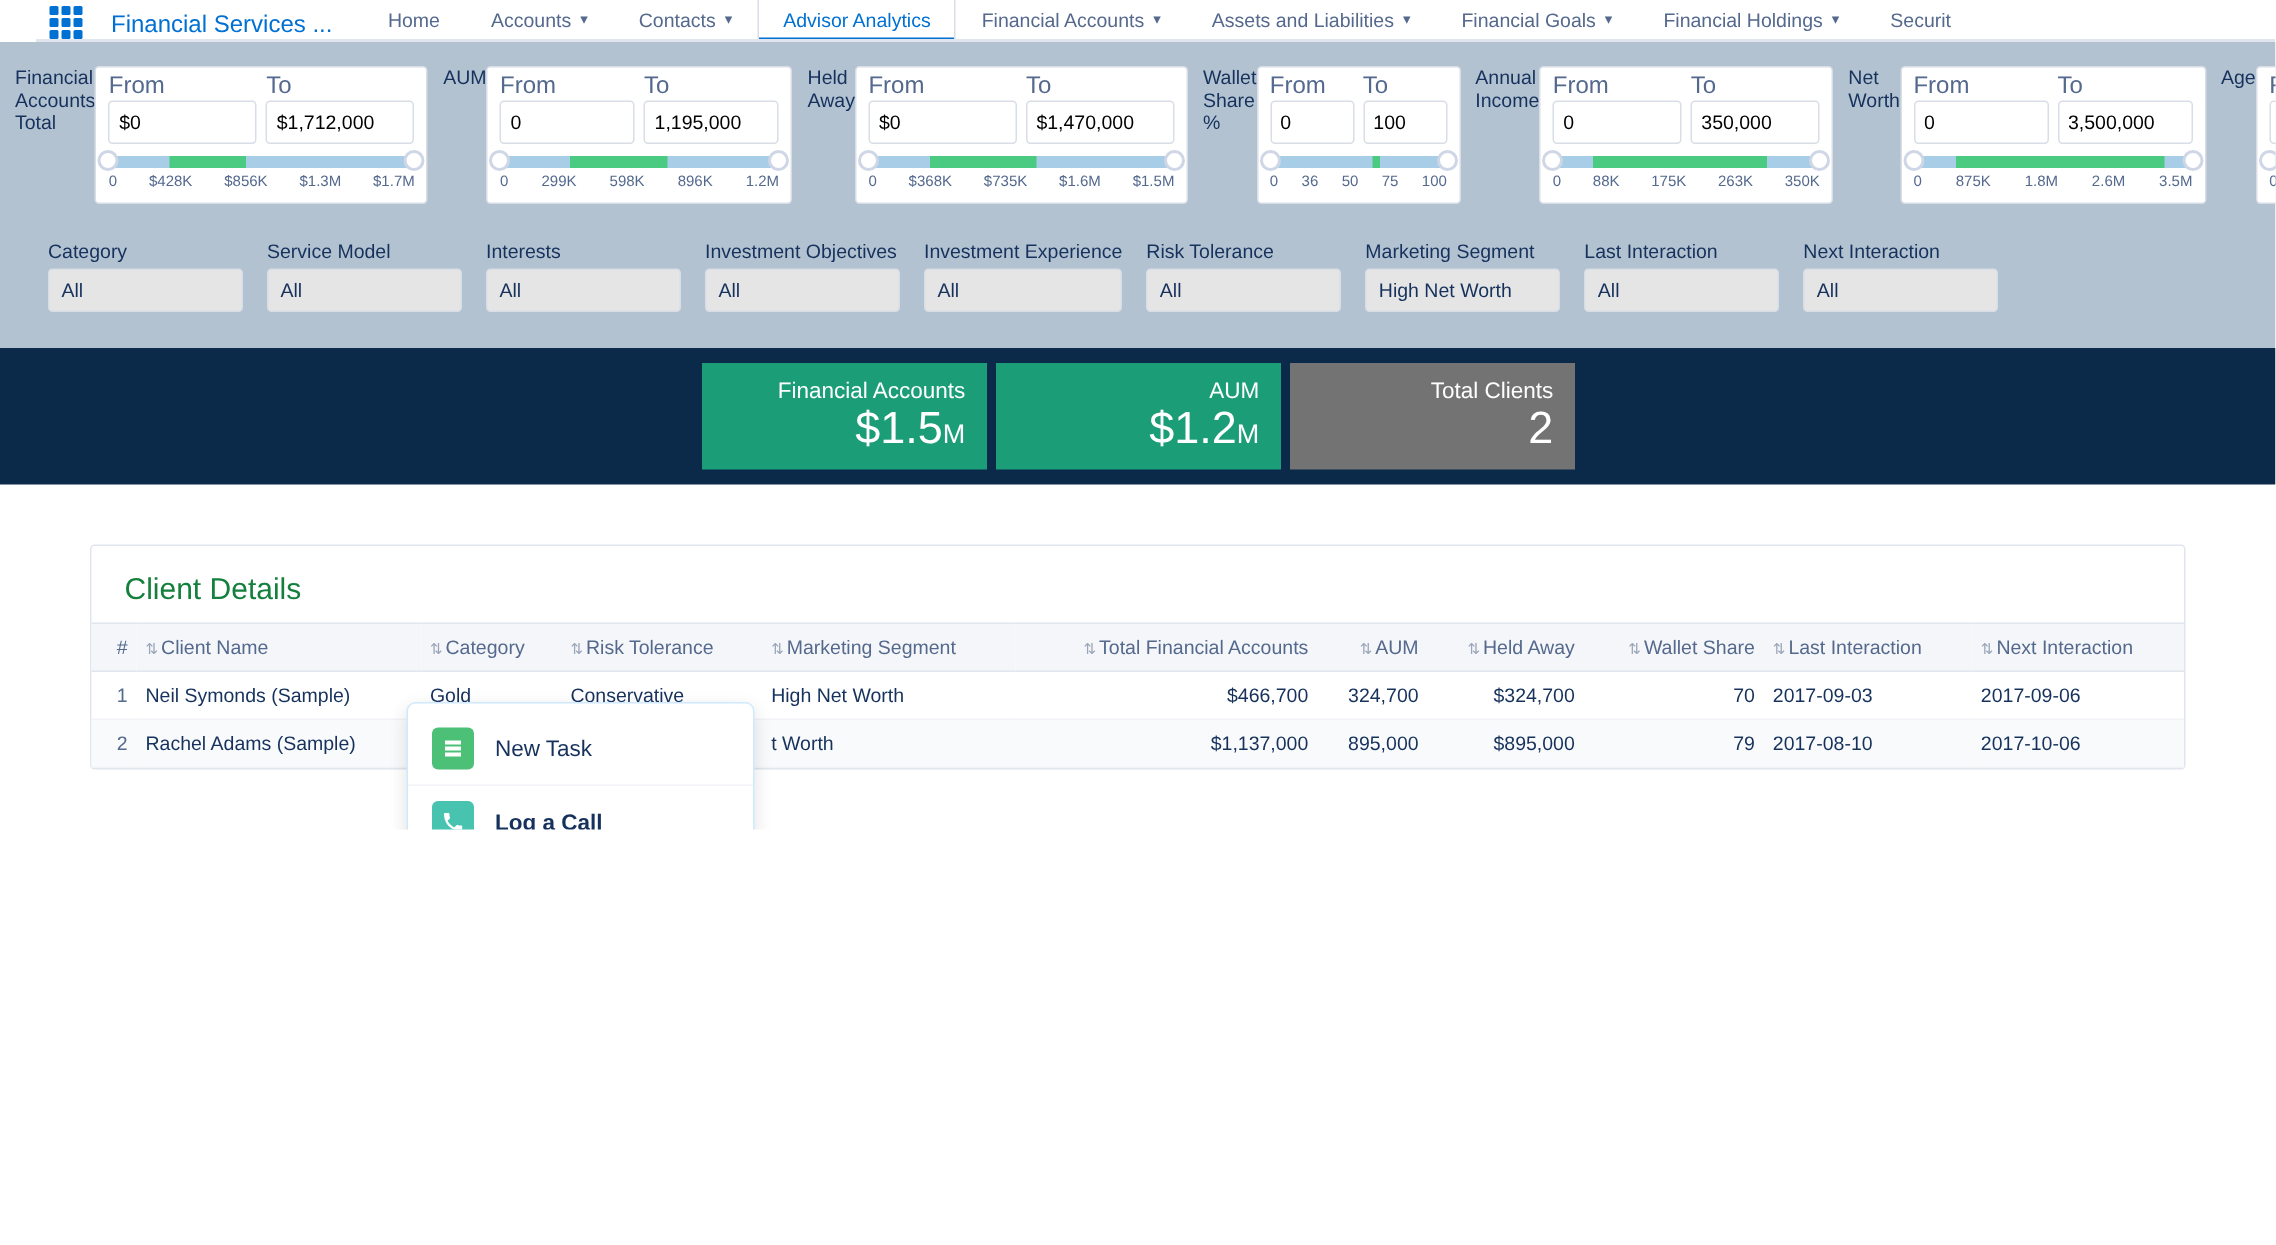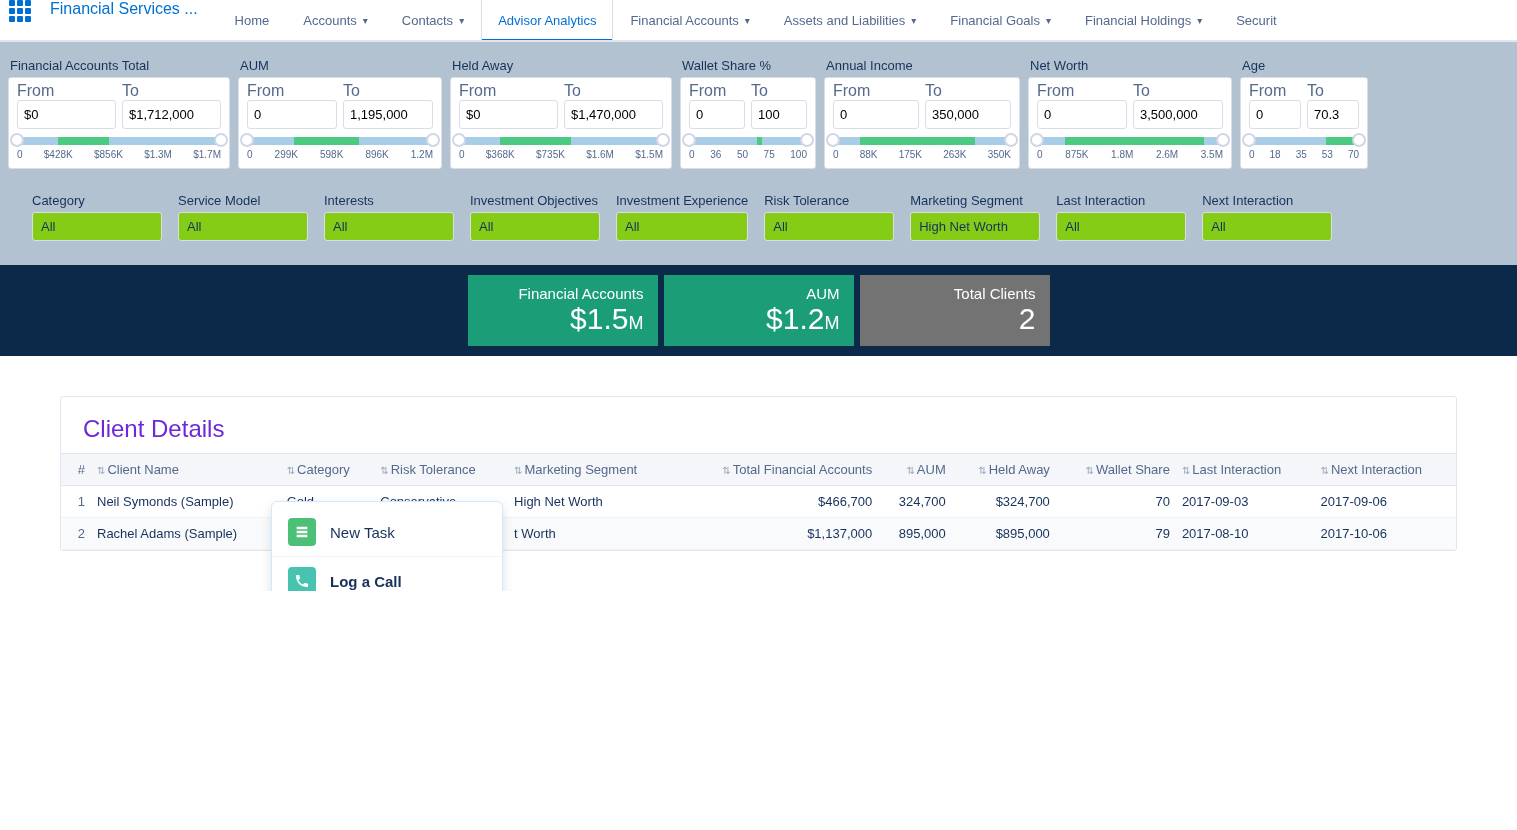--- a/index.html
+++ b/index.html
@@ -1,19 +1,19 @@
 <!DOCTYPE html>
 <html><head>
 <meta charset="utf-8">
 <style>
   * { box-sizing: border-box; margin: 0; padding: 0; }
   body { font-family: "Salesforce Sans", Arial, sans-serif; font-size: 13px; color: #16325c; background: #fff; width: 1517px; }
   
   
-  .topnav { display: flex; align-items: flex-start; height: 42px; border-bottom: 2px solid #e0e5ee; overflow: hidden; white-space: nowrap; }
+  .topnav { display: flex; align-items: flex-end; height: 28px; border-bottom: 2px solid #e0e5ee; overflow: hidden; white-space: nowrap; margin-left: 24px; }
   .waffle { width: 40px; display: flex; justify-content: center; align-items: center; }
   .waffle-grid { display: grid; grid-template-columns: repeat(3,6px); grid-template-rows: repeat(3,6px); gap: 2px; }
   .waffle-grid span { background: #0070d2; border-radius: 1px; }
   .app-name { color: #0070d2; font-size: 16px; padding: 0 20px 0 10px; max-width: 210px; overflow: hidden; text-overflow: ellipsis; }
   .tabs { display: flex; align-items: stretch; height: 100%; }
   .tab { display: flex; align-items: center; padding: 4px 16px; color: #54698d; cursor: pointer; position: relative; border-left: 1px solid transparent; border-right: 1px solid transparent; }
   .tab.active { border-left: 1px solid #d8dde6; border-right: 1px solid #d8dde6; color: #0070d2; }
   .tab.active::after { content:""; position:absolute; left:0; right:0; bottom:-2px; height:3px; background:#0070d2; }
   .chev { margin-left: 6px; font-size: 10px; color: #54698d; }
   
@@ -31,56 +31,56 @@
   .ft-col label { font-size: 16px; color: #54698d; }
   .ft-col input { width: 100%; border: 1px solid #d8dde6; border-radius: 3px; padding: 6px 6px; font-size: 13px; }
   .slider { margin-top: 8px; position: relative; height: 8px; background: #a8cde6; border-radius: 2px; }
   .slider .fill { position:absolute; height:100%; background:#4bca81; }
   .slider .handle { position:absolute; top:-4px; width:14px; height:14px; background:#fff; border:2px solid #cfd7e6; border-radius:50%; transform: translateX(-50%); }
   .ticks { display:flex; justify-content:space-between; font-size:10px; color:#54698d; margin-top:4px; }
   
   .dropdown-row { display: flex; gap: 16px; padding: 24px 24px 0 24px; flex-wrap: nowrap; }
   .dd { display:flex; flex-direction:column; gap:4px; }
   .dd label { font-size: 13px; color: #16325c; }
-  .dd .sel { background:#84cc16; border:1px solid #d8dde6; border-radius:3px; padding:6px 8px; min-width:130px; font-size:13px; cursor:pointer; }
+  .dd .sel { background:#e5e5e5; border:1px solid #d8dde6; border-radius:3px; padding:6px 8px; min-width:130px; font-size:13px; cursor:pointer; }
   
   
   .kpi-band { background:#0b2a4a; display:flex; justify-content:center; align-items:stretch; gap:6px; padding:10px 0; }
   .kpi-card { color:#fff; text-align:right; padding:10px 14px; min-width:190px; }
   .kpi-card .lbl { font-size:15px; }
   .kpi-card .val { font-size:30px; font-weight:400; }
   .kpi-card .val .unit { font-size:18px; }
   .kpi-green { background:#1b9e77; }
   .kpi-blue  { background:#737373; }
   
   
   .table-wrap { padding: 40px 60px; }
   .table-card { border:1px solid #e0e5ee; border-radius:3px; }
-  .table-title { font-size:24px; color:#6d28d9; padding:18px 22px 10px; }
+  .table-title { font-size:20px; color:#15803d; padding:18px 22px 10px; }
   table { width:100%; border-collapse:collapse; font-size:13px; }
   thead th { background:#f4f6f9; color:#54698d; text-align:left; padding:8px 6px; border-top:1px solid #e0e5ee; border-bottom:1px solid #e0e5ee; font-weight:400; white-space:nowrap; }
   thead th .sort { color:#9aa5b8; font-size:10px; margin-right:2px; }
   tbody td { padding:8px 6px; border-bottom:1px solid #f1f3f6; white-space:nowrap; }
   tbody tr.even { background:#f9fafb; }
   td.num, th.num { text-align:right; }
   td.idx { text-align:right; color:#54698d; width:30px; }
   
   
   .ctx-menu { position:absolute; background:#fff; border:1px solid #cfeaff; border-radius:6px; box-shadow: 0 4px 12px rgba(0,0,0,.12); padding:6px 0; width:232px; }
   .ctx-item { display:flex; align-items:center; gap:14px; padding:10px 16px; cursor:pointer; font-size:15px; color:#16325c; }
   .ctx-item + .ctx-item { border-top:1px solid #f1f3f6; margin-top:0;font-weight:bold; }
   .ctx-icon { width:28px; height:28px; border-radius:4px; display:flex; align-items:center; justify-content:center; color:#fff; }
   .ic-open  { background:#7f8de1; }
   .ic-task  { background:#4bc076; }
   .ic-call  { background:#48c3af; }
   .ic-case  { background:#b9a33c; }
   .ctx-icon svg { width:16px; height:16px; fill:#fff; }
 
   .range-outer-title { font-size:13px; color:#16325c; margin:0 0 4px 2px; }
-  .range-block { display:flex; flex-direction:column; }
+  .range-block { display:flex; flex-direction:row; }
 </style>
 </head>
 <body>
 
 <div class="topnav">
   <div class="waffle">
     <div class="waffle-grid">
       <span></span>
         <span></span>
         <span></span>

